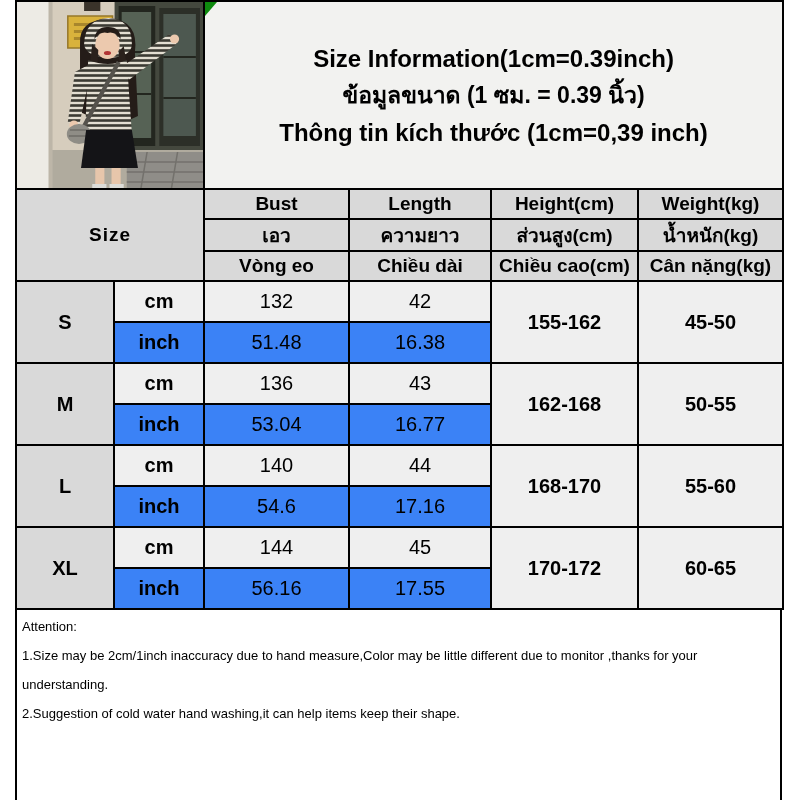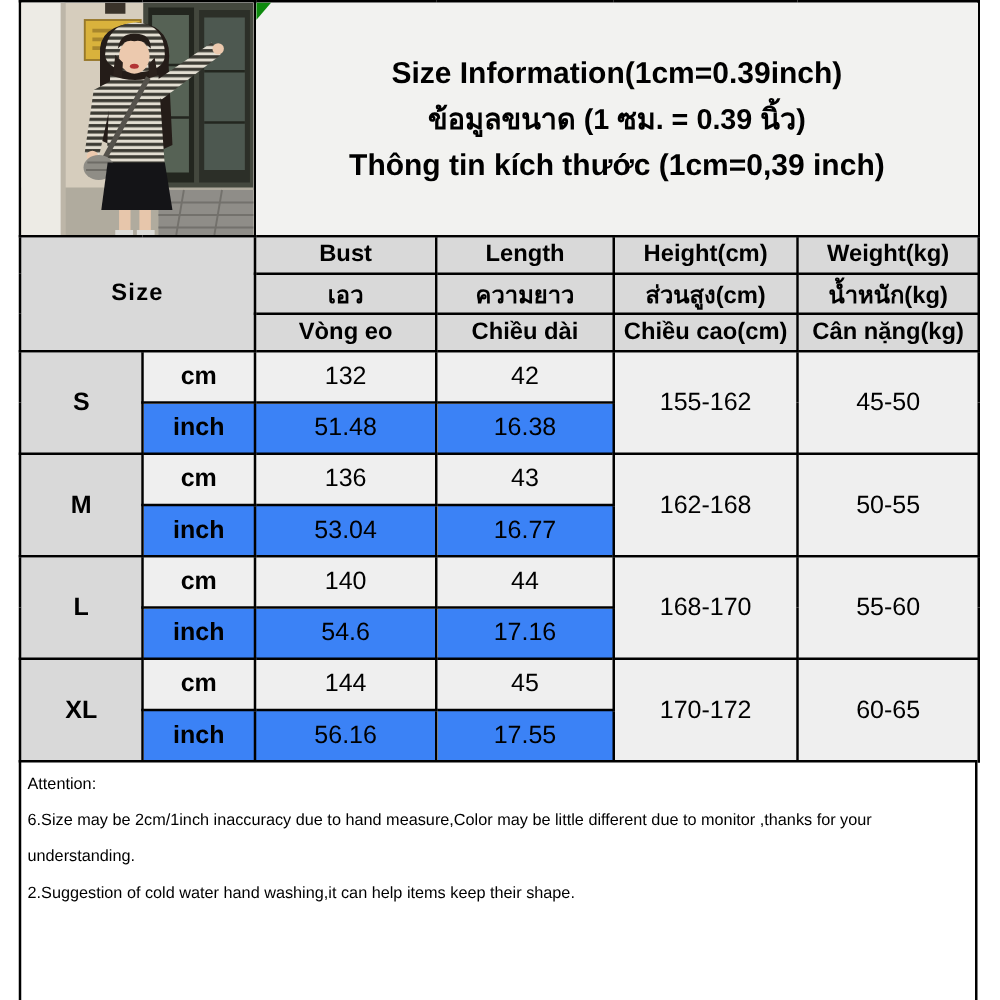--- a/index.html
+++ b/index.html
@@ -68,21 +68,21 @@
   }
   
   tr.row-cm td { height: 41px; background: #efefef; font-size: 20px; }
   tr.row-inch td { height: 41px; background: #3b82f6; font-size: 20px; }
   td.size-label {
     background: #d9d9d9 !important;
     font-weight: bold;
     font-size: 21px;
   }
   td.unit-label { font-weight: bold; font-size: 19px; }
-  td.merged-val { background: #efefef !important; font-size: 20px; }
+  td.merged-val { background: #efefef !important; font-size: 20px; font-weight: bold; }
   
   .attention-box {
     margin-top: -2px;
     border: 2px solid #000;
     background: #fff;
     height: 210px;
     padding: 2px 5px;
     font-size: 13px;
     line-height: 29px;
     text-align: left;
@@ -240,16 +240,16 @@
       <tr class="row-inch">
         <td class="unit-label">inch</td>
         <td>56.16</td>
         <td>17.55</td>
       </tr>
     </tbody>
   </table>
 
   <div class="attention-box">
     <div>Attention:</div>
-    <div>6.Size may be 2cm/1inch inaccuracy due to hand measure,Color may be little different due to monitor ,thanks for your understanding.</div>
+    <div>1.Size may be 2cm/1inch inaccuracy due to hand measure,Color may be little different due to monitor ,thanks for your understanding.</div>
     <div>2.Suggestion of cold water hand washing,it can help items keep their shape.</div>
   </div>
 </div>
 
 </body></html>

